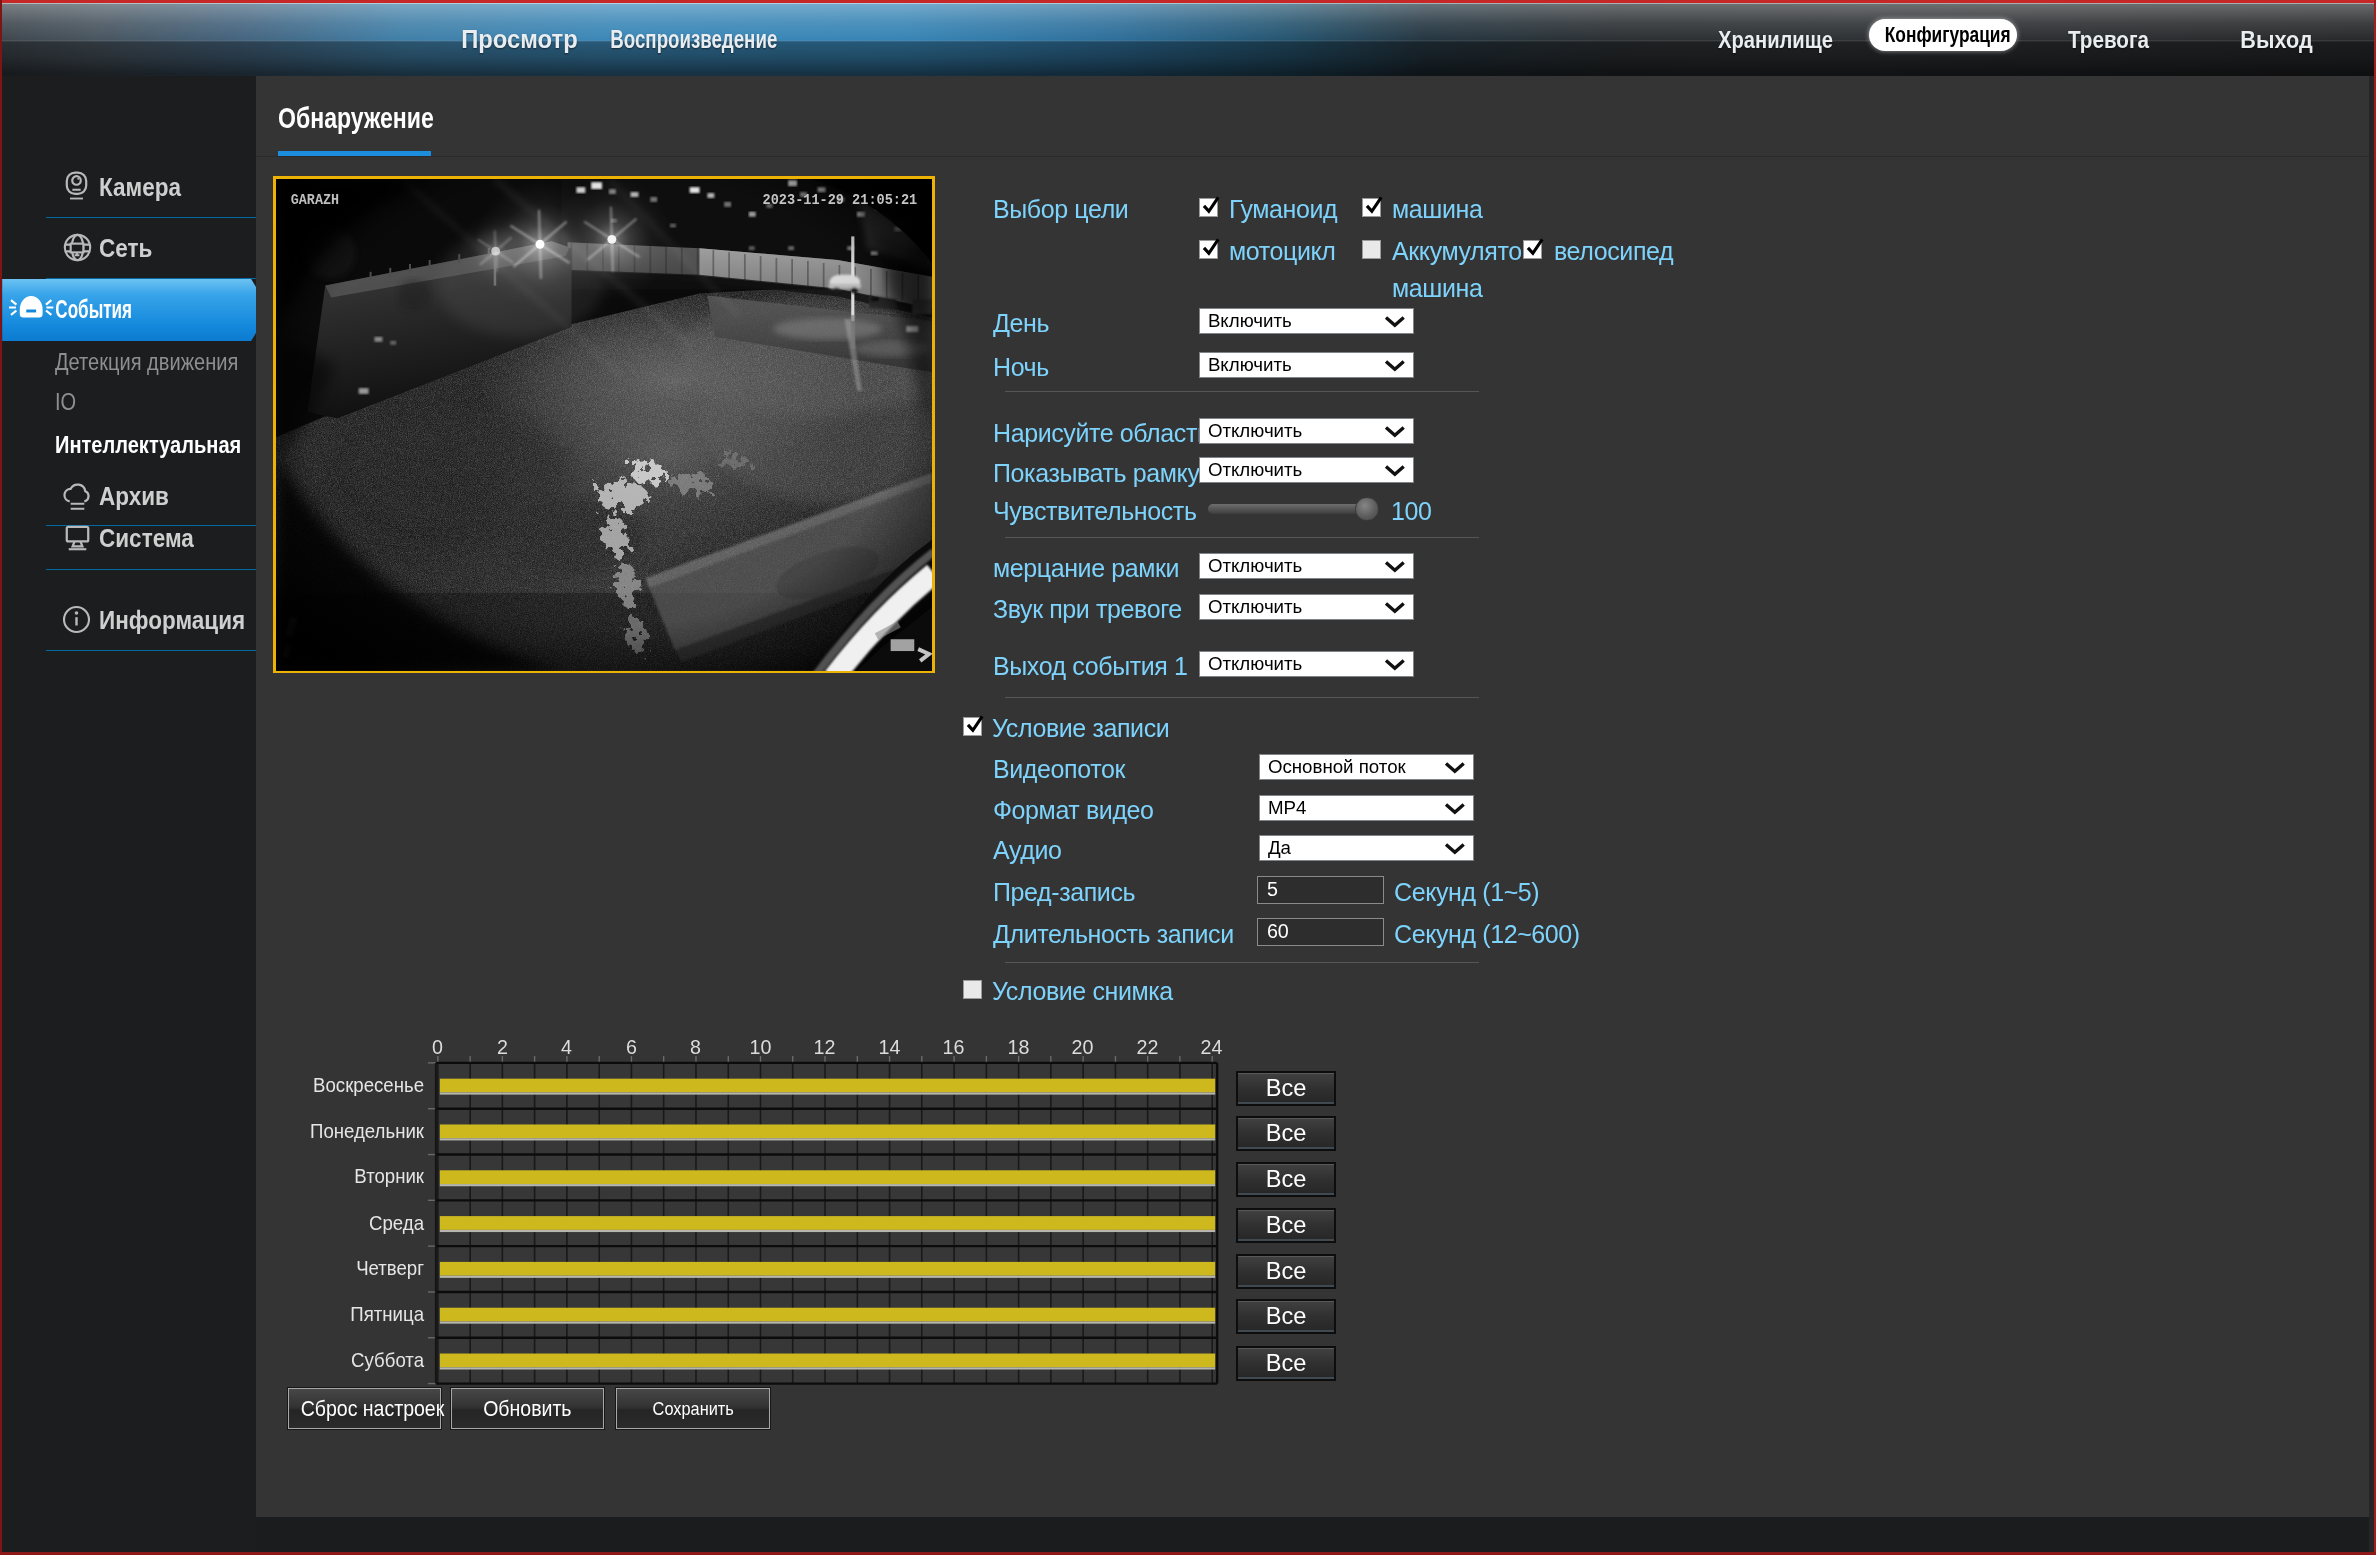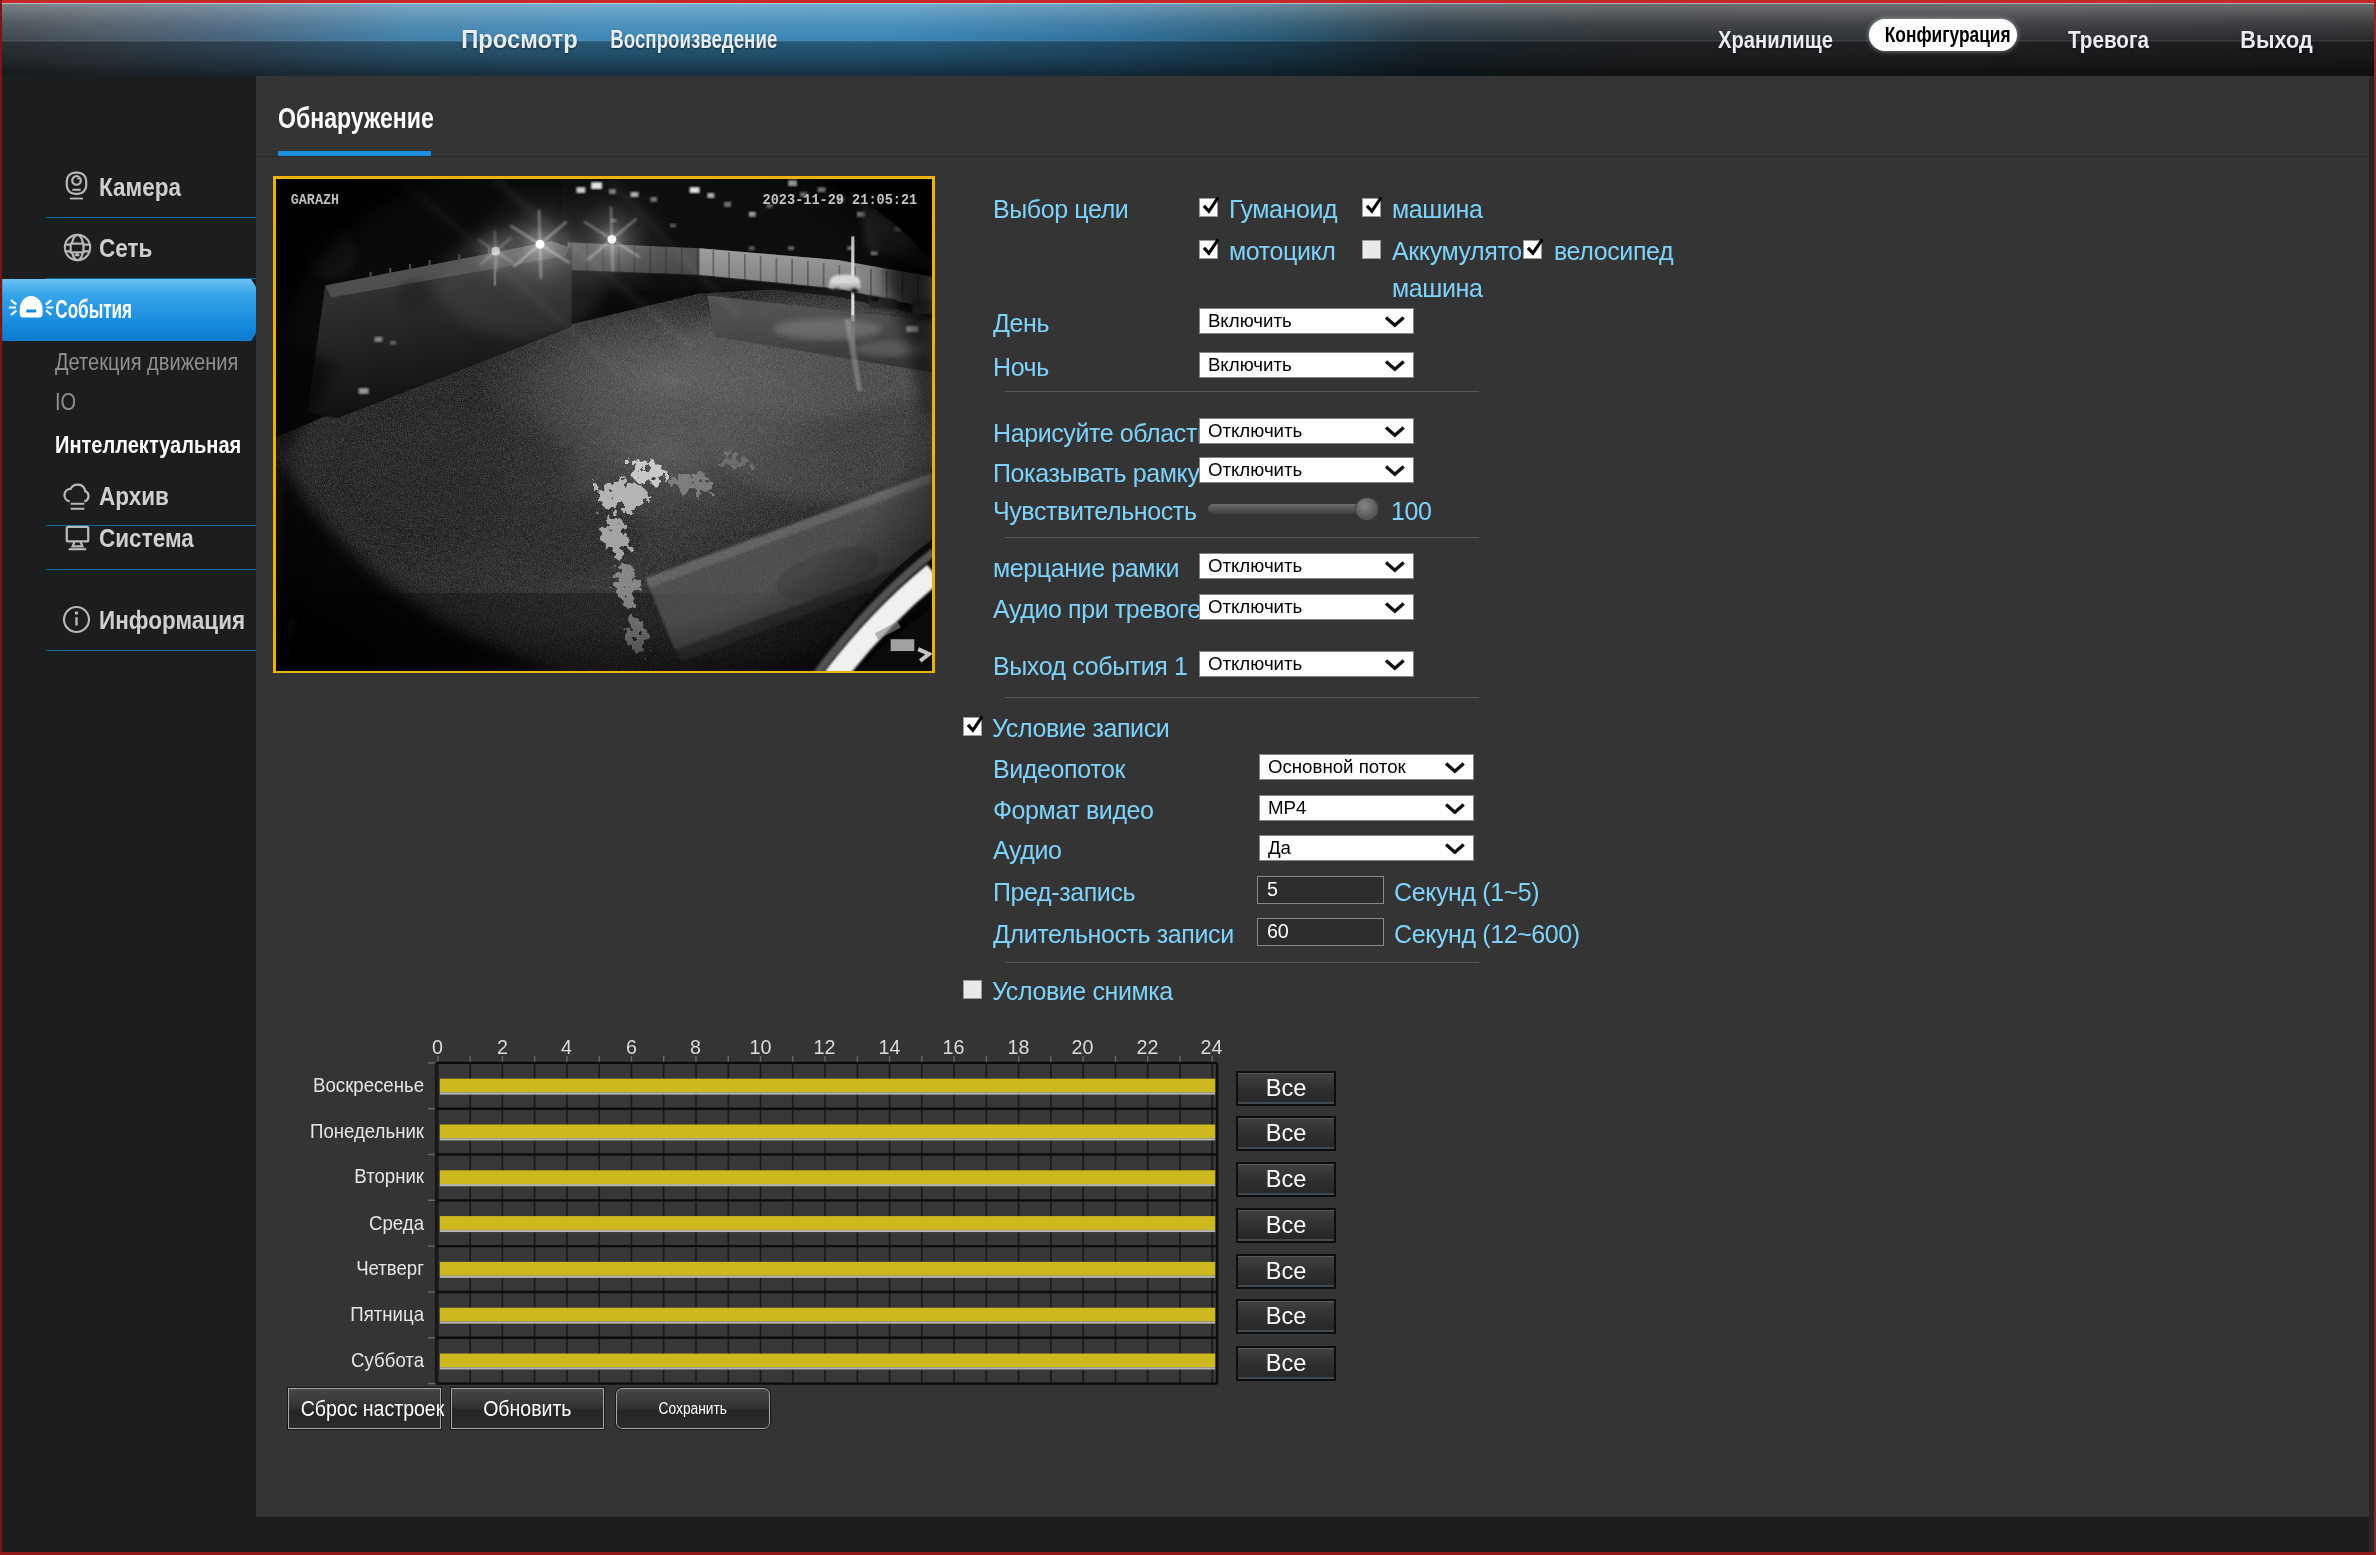--- a/index.html
+++ b/index.html
@@ -438,21 +438,21 @@
   <div class="abs" style="left:1208px; top:504px; width:162px; height:9.9px; border-radius:4.9px; background:linear-gradient(#6e6e6e,#3d3d3d);"></div>
   <div class="abs" style="left:1355px; top:497px; width:23.6px; height:23.6px; border-radius:50%; background:radial-gradient(circle at 40% 35%, #868686, #5a5a5a 60%, #474747); border:1px solid #3a3a3a;"></div>
   <div class="lbl" style="left:1391px; top:497px;">100</div>
 
   <div class="sep" style="top:537px;"></div>
 
   <div class="lbl" style="left:993px; top:554px;">мерцание рамки</div>
   <div class="sel" style="left:1199px; top:553px;">Отключить<svg width="21.7" height="11.8" viewBox="0 0 22 12">
         <path d="M2 1.5 L11 9.5 L20 1.5" stroke="#111" stroke-width="3.4" fill="none"></path>
       </svg></div>
-  <div class="lbl" style="left:993px; top:595px;">Аудио при тревоге</div>
+  <div class="lbl" style="left:993px; top:595px;">Звук при тревоге</div>
   <div class="sel" style="left:1199px; top:594px;">Отключить<svg width="21.7" height="11.8" viewBox="0 0 22 12">
         <path d="M2 1.5 L11 9.5 L20 1.5" stroke="#111" stroke-width="3.4" fill="none"></path>
       </svg></div>
   <div class="lbl" style="left:993px; top:652px;">Выход события 1</div>
   <div class="sel" style="left:1199px; top:651px;">Отключить<svg width="21.7" height="11.8" viewBox="0 0 22 12">
         <path d="M2 1.5 L11 9.5 L20 1.5" stroke="#111" stroke-width="3.4" fill="none"></path>
       </svg></div>
 
   <div class="sep" style="top:697px;"></div>
 
@@ -598,21 +598,21 @@
   <div class="btnd" style="left:1236px; top:1254px; width:100px; height:35px; font-size:23.6px; line-height:30.5px;">Все</div>
   <div class="btnd" style="left:1236px; top:1299px; width:100px; height:35px; font-size:23.6px; line-height:30.5px;">Все</div>
   <div class="btnd" style="left:1236px; top:1346px; width:100px; height:35px; font-size:23.6px; line-height:30.5px;">Все</div>
 
   <div class="btn" style="left:288px; top:1388px; width:153px; height:41px; font-size:22.7px; line-height:39px;">
       <span class="bs">Сброс настроек</span>
     </div>
   <div class="btn" style="left:451px; top:1388px; width:153px; height:41px; font-size:22.7px; line-height:39px;">
       <span class="bs">Обновить</span>
     </div>
-  <div class="btn" style="left:616px; top:1388px; width:154px; height:41px; font-size:16px; line-height:39px;border-radius:6px;">
+  <div class="btn" style="left:616px; top:1388px; width:154px; height:41px; font-size:19px; line-height:39px;">
       <span class="bs">Сохранить</span>
     </div>
 
   <div class="abs redtop"></div>
   <div class="abs" style="left:0; top:3px; width:2377px; height:1px; background:rgba(255,255,255,0.42);"></div>
   <div class="abs redleft"></div>
   <div class="abs redright"></div>
   <div class="abs redbottom"></div>
 </div>
 

